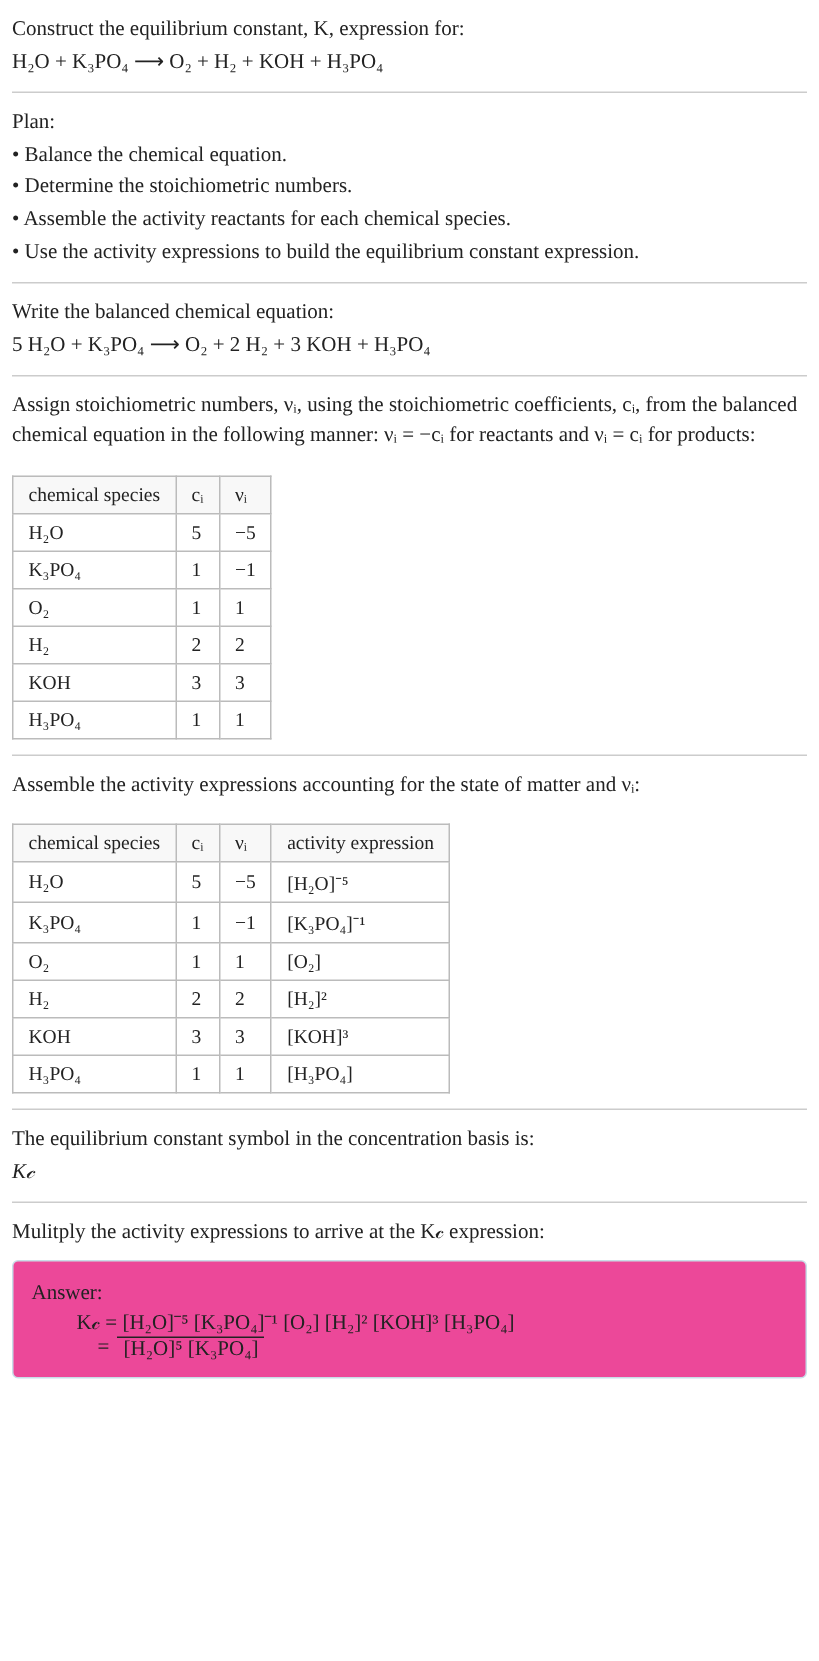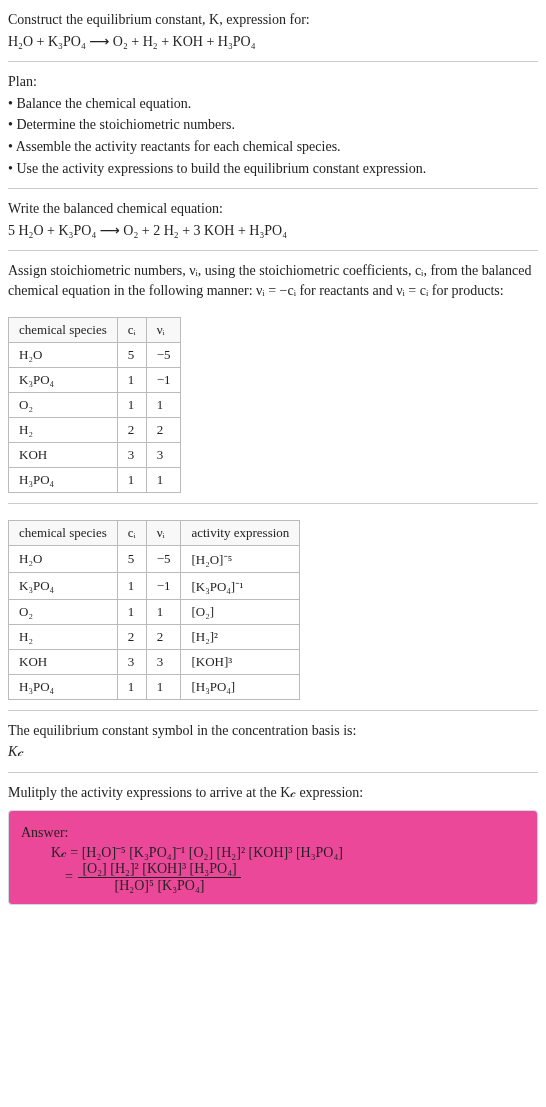--- a/index.html
+++ b/index.html
@@ -110,20 +110,21 @@
           <td>H₃PO₄</td>
           <td>1</td>
           <td>1</td>
         </tr>
   </tbody>
     </table>
 </div>
 <hr>
 
 <div class="section">
+  <p>Assemble the activity expressions accounting for the state of matter and νᵢ:</p>
   <table class="data">
     <tbody>
         <tr>
       <th>chemical species</th>
       <th>cᵢ</th>
       <th>νᵢ</th>
       <th>activity expression</th>
     </tr>
     <tr>
           <td>H₂O</td>
@@ -175,17 +176,16 @@
 <div class="section">
   <p>Mulitply the activity expressions to arrive at the K𝒸 expression:</p>
 </div>
 
 <div class="answer-box">
   <p>Answer:</p>
   <div class="indent formula">
     <span>K𝒸 = [H₂O]⁻⁵ [K₃PO₄]⁻¹ [O₂] [H₂]² [KOH]³ [H₃PO₄]</span><br>
     <span style="margin-left:14px">=</span>
     <span class="frac">
-      <span class="num">[O₂] [H₂]² [KOH]³ [H₃PO₄]</span>
       <span class="den">[H₂O]⁵ [K₃PO₄]</span>
     </span>
   </div>
 </div>
 
 </body></html>

